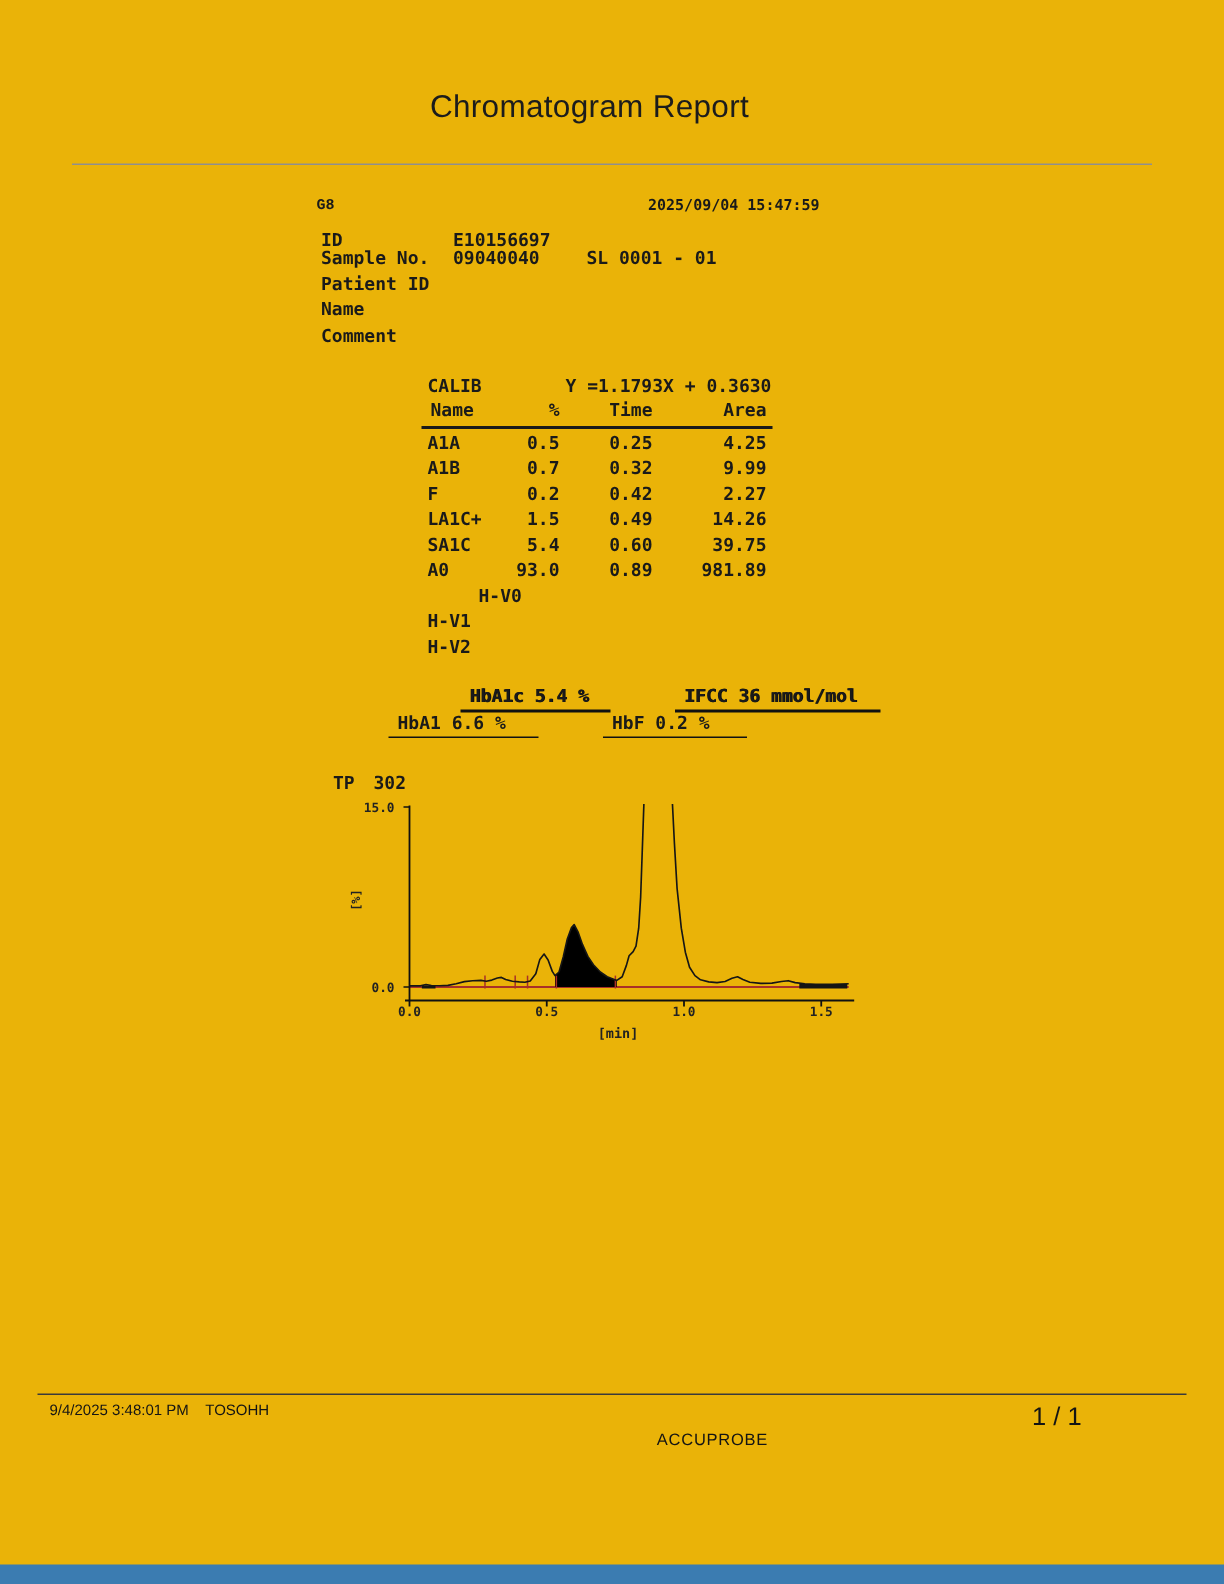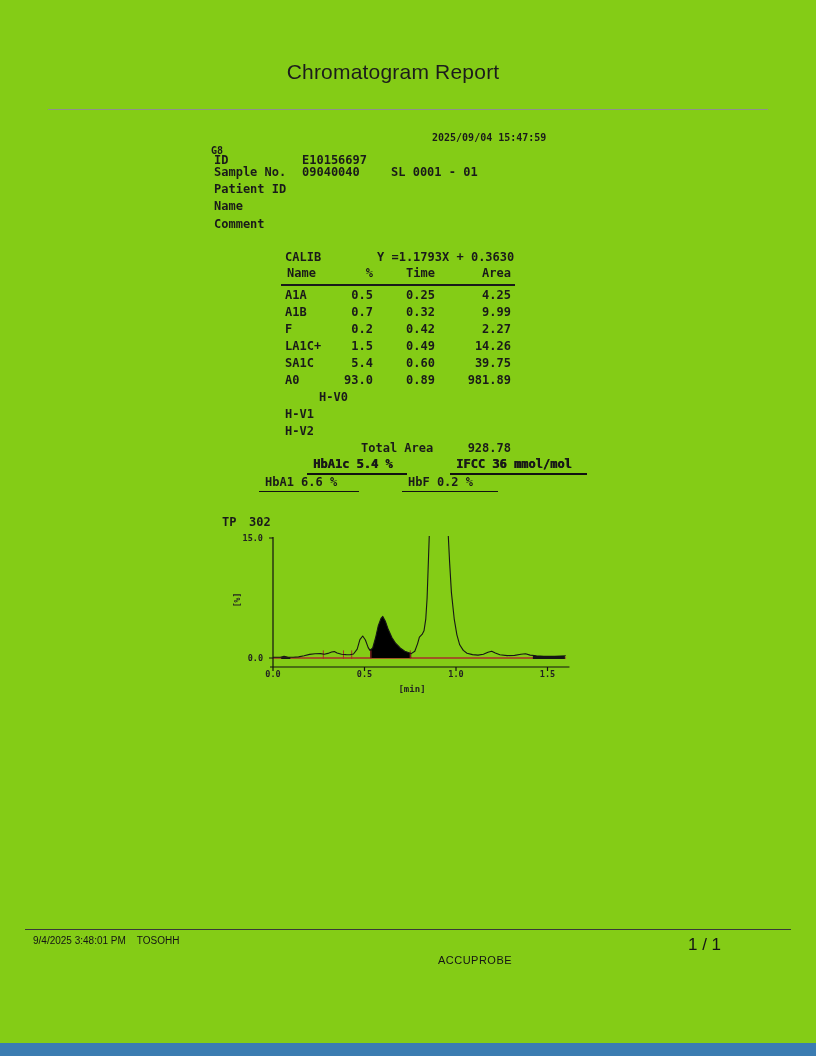--- a/index.html
+++ b/index.html
@@ -1,17 +1,17 @@
 <!DOCTYPE html>
 <html><head>
 <meta charset="utf-8">
 <title>Chromatogram Report</title>
 <style>
   html,body{margin:0;padding:0;background:#fff;}
-  .page{position:relative;width:816px;height:1056px;background:#84cc16;overflow:hidden;
+  .page{position:relative;width:816px;height:1056px;background:#eab308;overflow:hidden;
         font-family:"Liberation Sans",sans-serif;color:#1a1a1a;}
   .title{position:absolute;top:60px;left:393px;transform:translateX(-50%);
          font-size:21px;font-weight:400;letter-spacing:.2px;color:#1c1c1c;white-space:nowrap;}
   .hr1{position:absolute;top:109px;left:48px;width:720px;height:1px;background:#8f8f8f;}
   .hr2{position:absolute;top:929px;left:25px;width:766px;height:1px;background:#3a3a3a;}
   .mono{position:absolute;font-family:"DejaVu Sans Mono",monospace;font-weight:bold;
         font-size:12px;line-height:17px;color:#1a1a1a;white-space:pre;}
   .sm{font-size:10px;}
   .frow{position:absolute;left:0;width:816px;height:17px;}
   .frow span{position:absolute;top:0;font-family:"DejaVu Sans Mono",monospace;font-weight:bold;
@@ -35,21 +35,21 @@
   .bottombar{position:absolute;left:0;right:0;bottom:0;height:13px;}
 </style>
 </head>
 <body>
 
 <div class="page">
 
   <div class="title">Chromatogram Report</div>
   <div class="hr1"></div>
 
-  <div class="mono sm" style="top:142px;left:211px;">G8</div>
+  <div class="mono sm" style="top:129px;left:211px;font-family:Liberation Mono, monospace;">G8</div>
   <div class="mono sm" style="top:129px;left:432px;">2025/09/04 15:47:59</div>
 
   <div class="frow" style="top:153px;">
     <span class="fl">ID</span>
     <span class="fv">E10156697</span>
     <span class="fx"></span>
   </div>
   <div class="frow" style="top:165px;">
     <span class="fl">Sample No.</span>
     <span class="fv">09040040</span>
@@ -118,24 +118,20 @@
   <div class="crow" style="top:390px;margin-left:34px;">
     <span class="c-name">H-V0</span>
   </div>
   <div class="crow" style="top:407px;">
     <span class="c-name">H-V1</span>
   </div>
   <div class="crow" style="top:424px;">
     <span class="c-name">H-V2</span>
   </div>
 
-  <div class="crow" style="top:441px;">
-    <span style="left:76px;">Total Area</span>
-    <span class="c-area">928.78</span>
-  </div>
 
   <div class="resbox res-strong" style="left:259px;top:457px;width:94px;">HbA1c 5.4 %</div>
   <div class="resbox res-strong" style="left:402px;top:457px;width:131px;">IFCC 36 mmol/mol</div>
   <div class="resbox" style="left:259px;top:475px;width:94px;">HbA1 6.6 %</div>
   <div class="resbox" style="left:402px;top:475px;width:90px;">HbF 0.2 %</div>
 
   <div class="mono" style="top:514px;left:222px;">TP</div>
   <div class="mono" style="top:514px;left:249px;">302</div>
 
   <svg id="chromatogram" viewBox="205 500 380 205">

